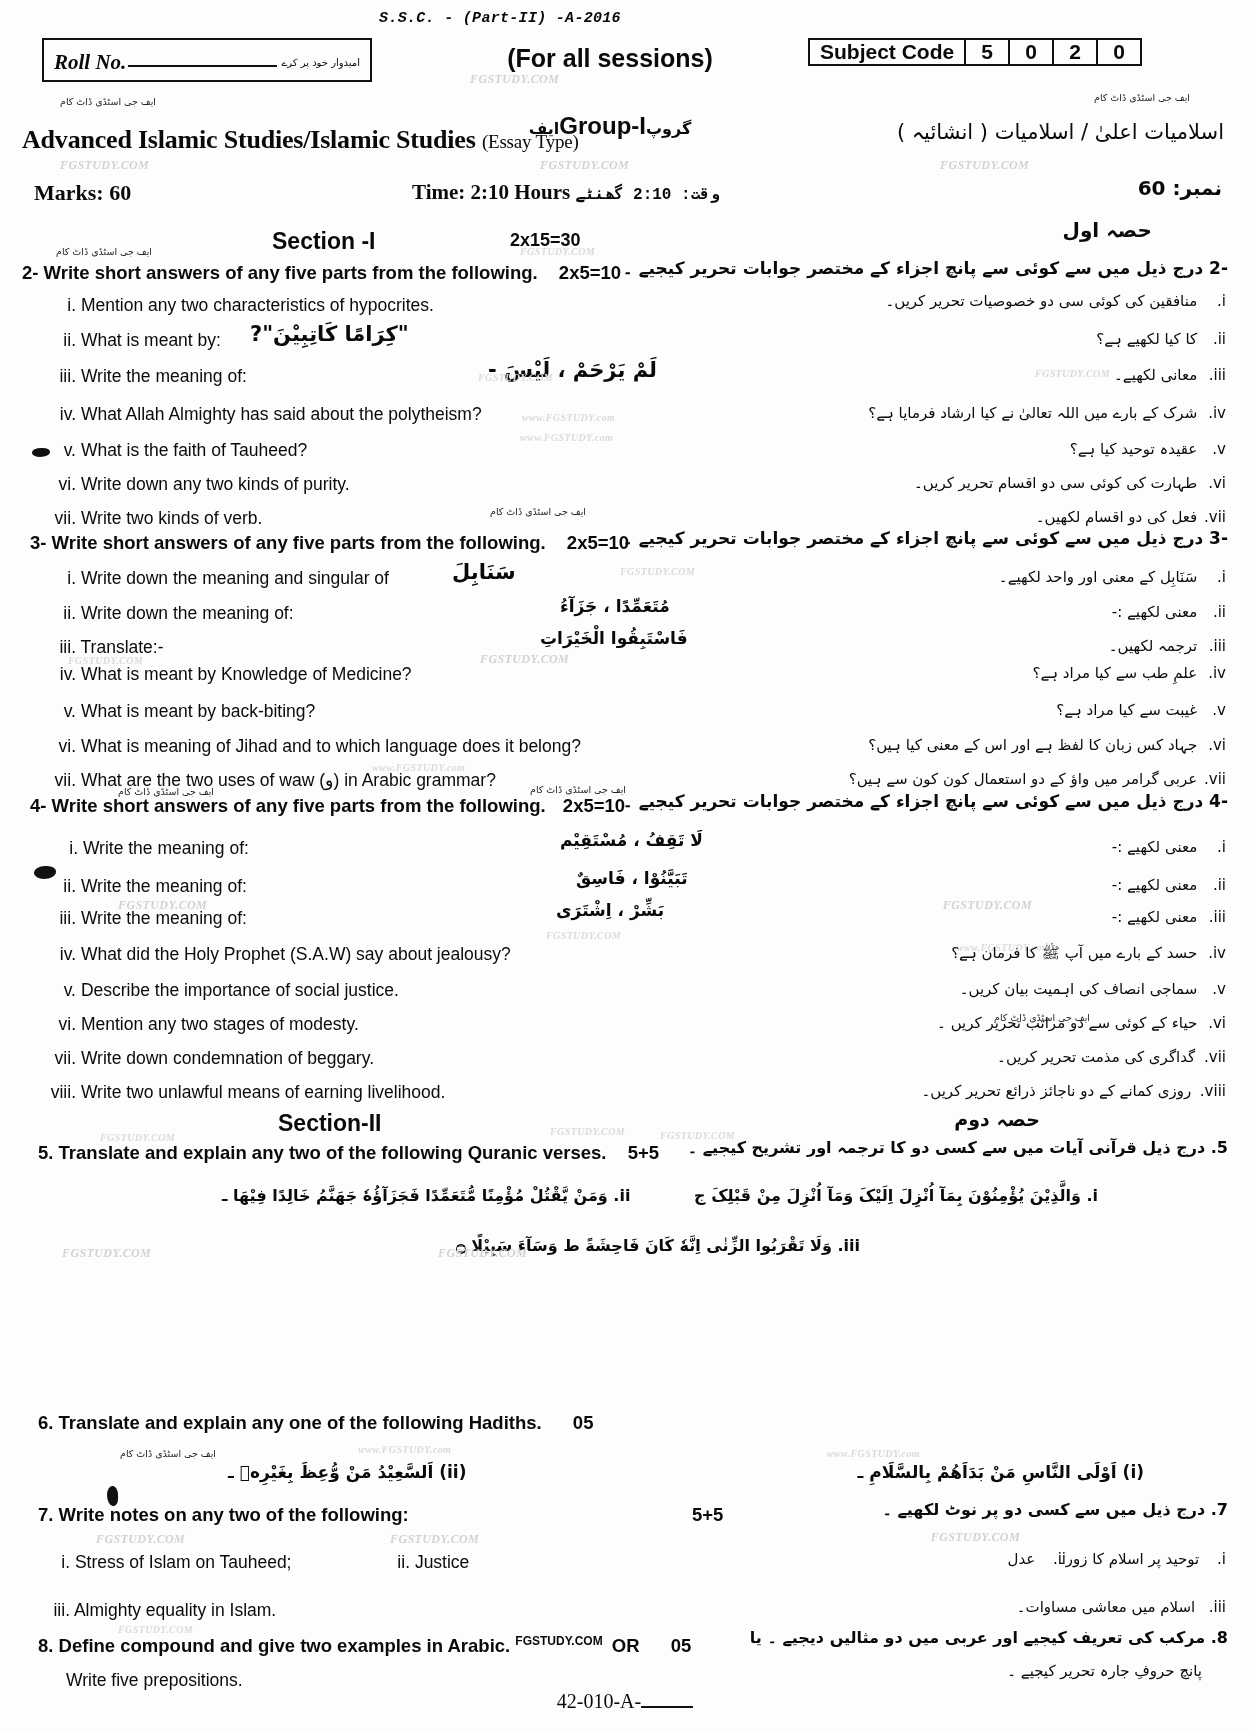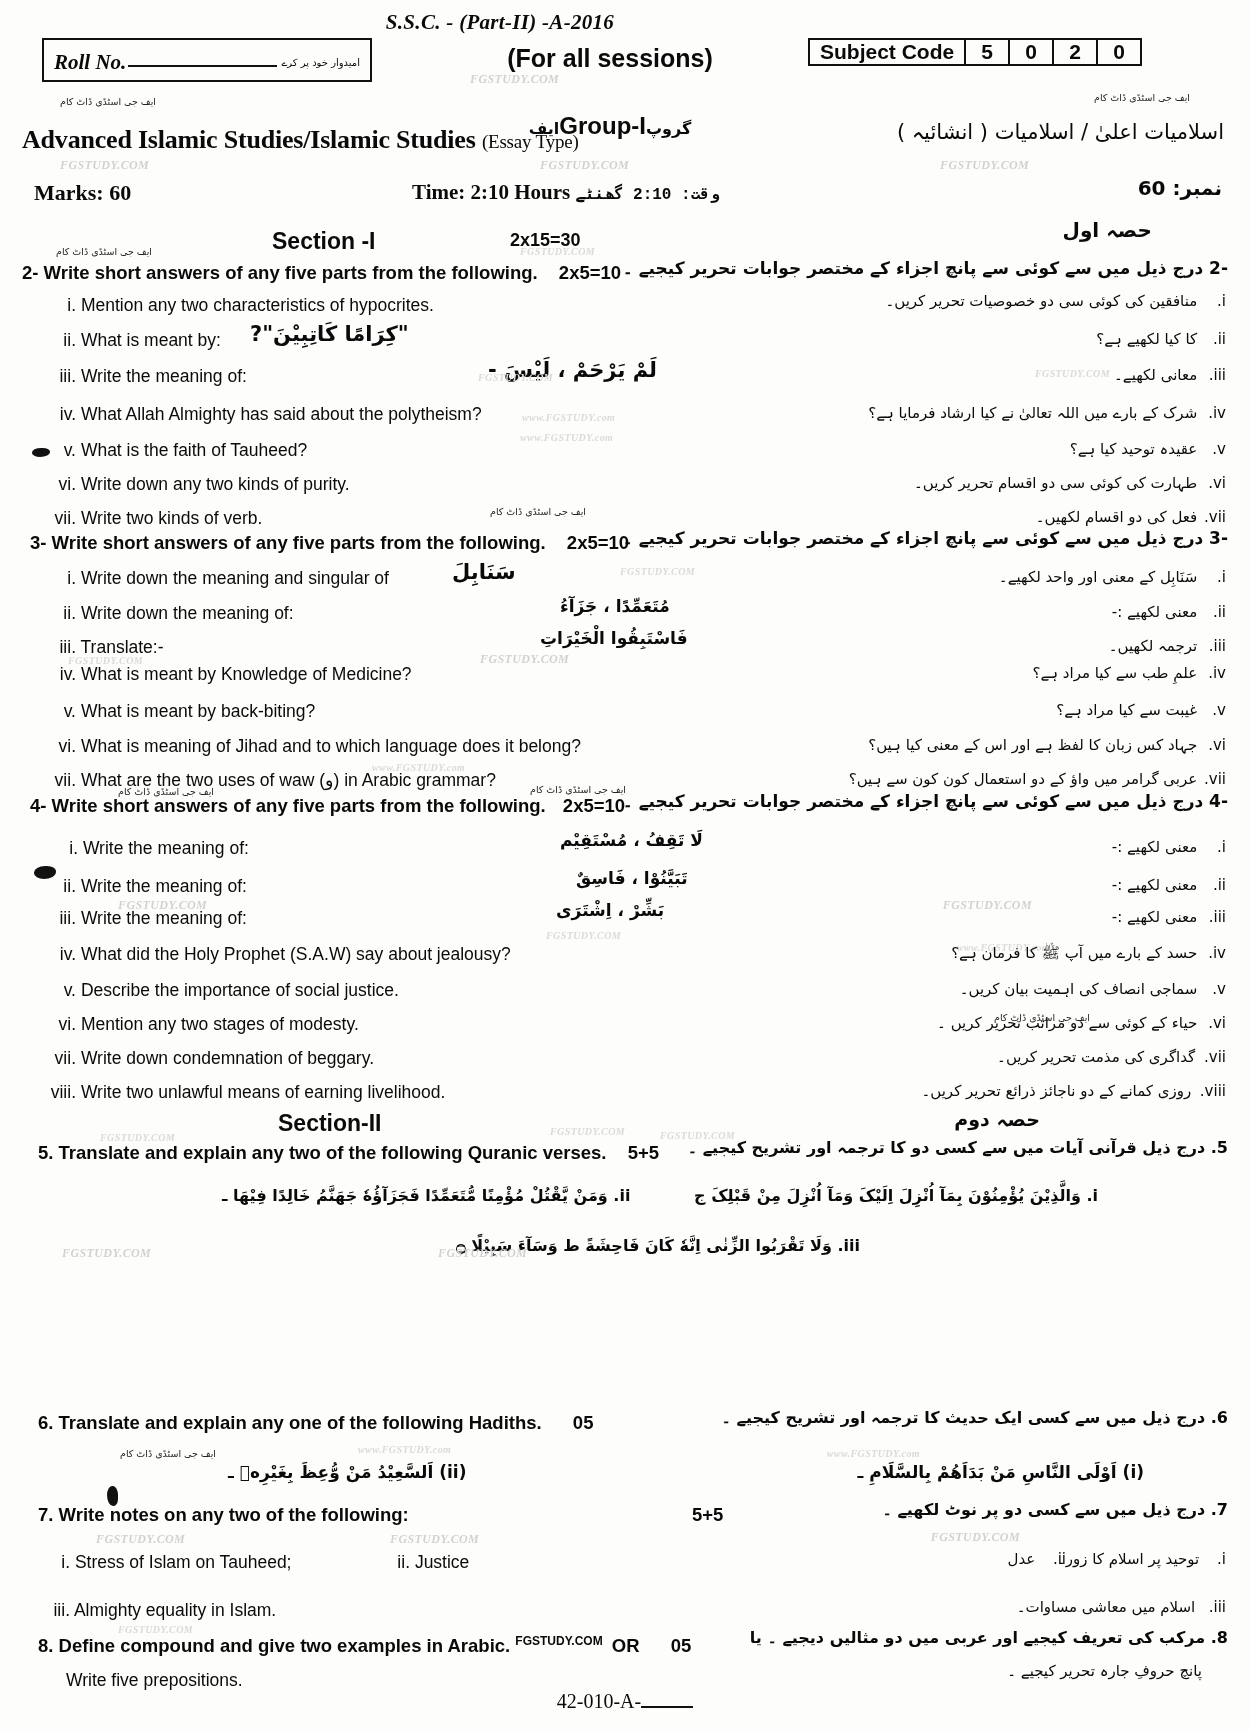--- a/index.html
+++ b/index.html
@@ -16,24 +16,24 @@
     color: #0a0a0a;
     overflow: hidden;
   }
   
   .abs { position: absolute; }
 
   
   .exam-line {
     top: 10px; left: 0; width: 1000px;
     text-align: center;
-    font-family: Liberation Serif, serif;
+    font-family: Liberation Mono, monospace;
     font-style: italic;
     font-weight: bold;
-    font-size: 21px;
+    font-size: 15px;
     letter-spacing: .3px;
   }
   .rollno-box {
     top: 38px; left: 42px;
     width: 330px; height: 44px;
     border: 2px solid #111;
     box-sizing: border-box;
   }
   .rollno-inner {
     position: absolute;
@@ -572,24 +572,20 @@
     <span>وَلَا تَقْرَبُوا الزِّنٰی اِنَّهٗ کَانَ فَاحِشَةً ط  وَسَآءَ سَبِیْلًا ۝</span>
   </div>
   <div class="abs wm" style="top:1246px; left:62px;">FGSTUDY.COM</div>
   <div class="abs wm" style="top:1246px; left:438px;">FGSTUDY.COM</div>
 
   <div class="abs qhead" style="top:1412px; left:38px;">
     <span>6.</span>
     <span>Translate and explain any one  of the following Hadiths.</span>
     <span style="margin-left:26px;">05</span>
   </div>
-  <div class="abs qhead-ur" style="top:1408px; right:22px; font-size:16px;">
-    <span>6.</span>
-    <span>درج ذیل میں سے کسی ایک حدیث کا ترجمہ اور تشریح  کیجیے ۔</span>
-  </div>
 
   <div class="abs wm wm-small" style="top:1444px; left:358px;">www.FGSTUDY.com</div>
   <div class="abs wm wm-small" style="top:1448px; right:330px;">www.FGSTUDY.com</div>
   <div class="abs hdr-ur-tiny" style="top:1448px; left:120px;">ایف جی اسٹڈی ڈاٹ کام</div>
 
   <div class="abs verse" style="top:1462px; right:106px; font-size:17px;">
     <span class="rn">(i)</span>
     <span>اَوْلَی النَّاسِ مَنْ بَدَاَهُمْ بِالسَّلَامِ ـ</span>
   </div>
   <div class="abs verse" style="top:1462px; left:228px; font-size:17px;">

